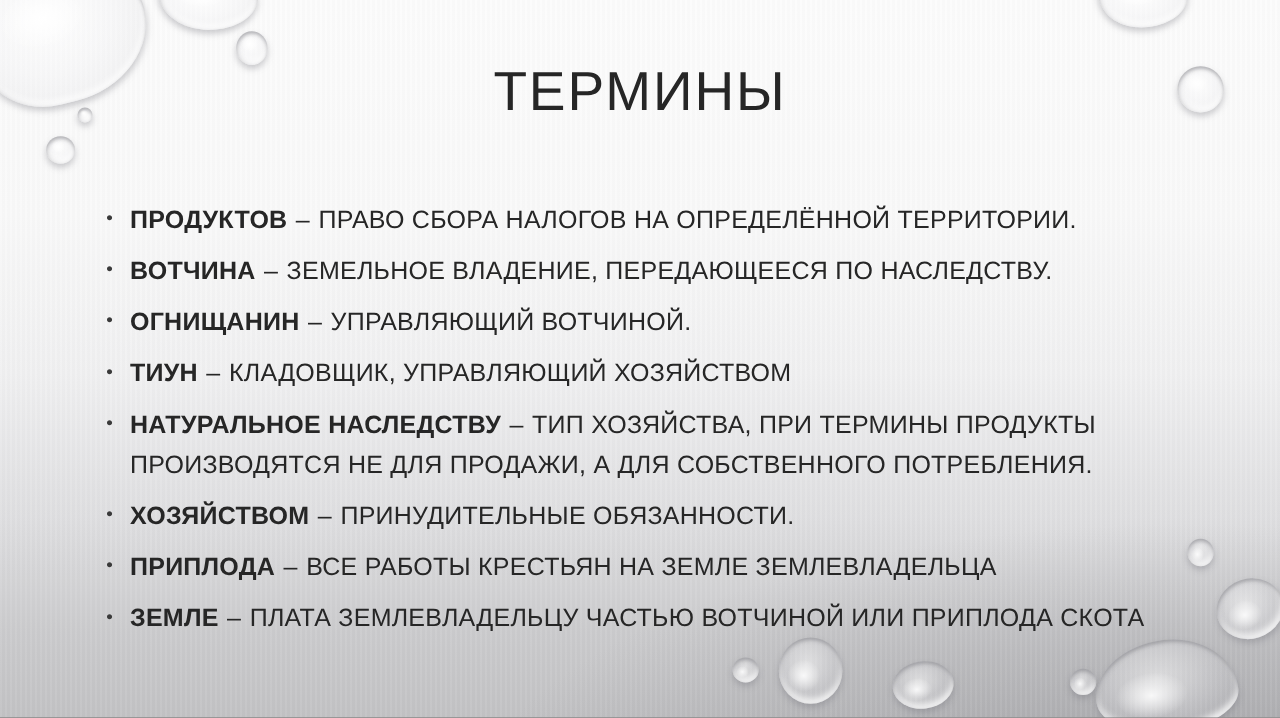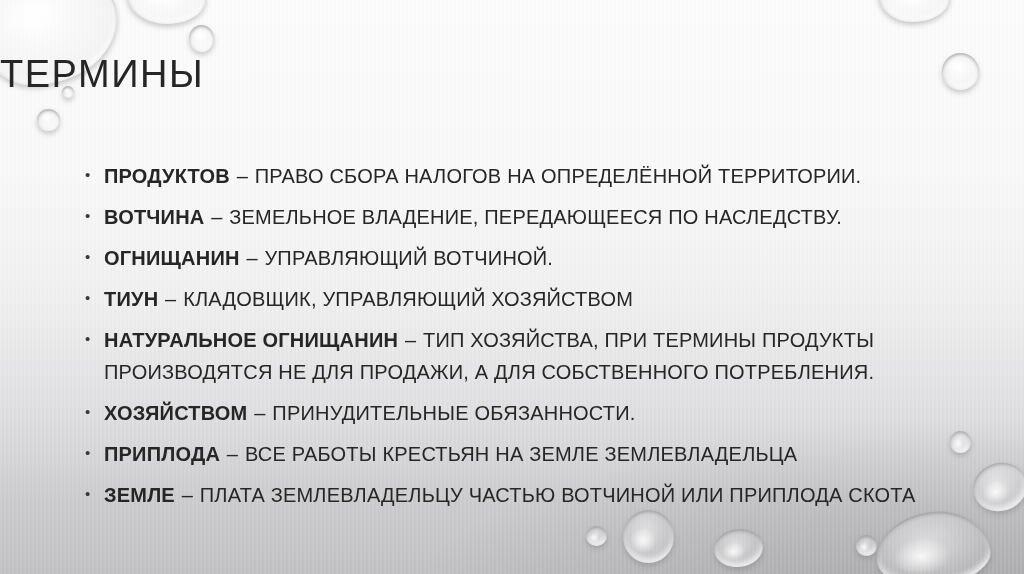--- a/index.html
+++ b/index.html
@@ -23,22 +23,22 @@
       rgba(0,0,0,0.012) 2px 4px);
     pointer-events:none;
   }
 
   .title{
     position:absolute;
     top:50px;
     left:0;
     width:100%;
     margin:0;
-    text-align:left;
-    font-size:38px;
+    text-align:center;
+    font-size:44px;
     font-weight:400;
     letter-spacing:1.5px;
     line-height:48px;
     color:#262626;
   }
 
   .terms{
     position:absolute;
     top:160px;
     left:85px;
@@ -147,21 +147,21 @@
     <li>
       <span class="bullet">•</span><span class="term">ВОТЧИНА</span> <span class="sep">–</span> <span class="def">ЗЕМЕЛЬНОЕ ВЛАДЕНИЕ, ПЕРЕДАЮЩЕЕСЯ ПО НАСЛЕДСТВУ.</span>
     </li>
     <li>
       <span class="bullet">•</span><span class="term">ОГНИЩАНИН</span> <span class="sep">–</span> <span class="def">УПРАВЛЯЮЩИЙ ВОТЧИНОЙ.</span>
     </li>
     <li>
       <span class="bullet">•</span><span class="term">ТИУН</span> <span class="sep">–</span> <span class="def">КЛАДОВЩИК, УПРАВЛЯЮЩИЙ ХОЗЯЙСТВОМ</span>
     </li>
     <li>
-      <span class="bullet">•</span><span class="term">НАТУРАЛЬНОЕ ОГНИЩАНИН</span> <span class="sep">–</span> <span class="def">ТИП ХОЗЯЙСТВА, ПРИ ТЕРМИНЫ ПРОДУКТЫ ПРОИЗВОДЯТСЯ НЕ ДЛЯ ПРОДАЖИ, А ДЛЯ СОБСТВЕННОГО ПОТРЕБЛЕНИЯ.</span>
+      <span class="bullet">•</span><span class="term">НАТУРАЛЬНОЕ НАСЛЕДСТВУ</span> <span class="sep">–</span> <span class="def">ТИП ХОЗЯЙСТВА, ПРИ ТЕРМИНЫ ПРОДУКТЫ ПРОИЗВОДЯТСЯ НЕ ДЛЯ ПРОДАЖИ, А ДЛЯ СОБСТВЕННОГО ПОТРЕБЛЕНИЯ.</span>
     </li>
     <li>
       <span class="bullet">•</span><span class="term">ХОЗЯЙСТВОМ</span> <span class="sep">–</span> <span class="def">ПРИНУДИТЕЛЬНЫЕ ОБЯЗАННОСТИ.</span>
     </li>
     <li>
       <span class="bullet">•</span><span class="term">ПРИПЛОДА</span> <span class="sep">–</span> <span class="def">ВСЕ РАБОТЫ КРЕСТЬЯН НА ЗЕМЛЕ ЗЕМЛЕВЛАДЕЛЬЦА</span>
     </li>
     <li>
       <span class="bullet">•</span><span class="term">ЗЕМЛЕ</span> <span class="sep">–</span> <span class="def">ПЛАТА ЗЕМЛЕВЛАДЕЛЬЦУ ЧАСТЬЮ ВОТЧИНОЙ ИЛИ ПРИПЛОДА СКОТА</span>
     </li>

